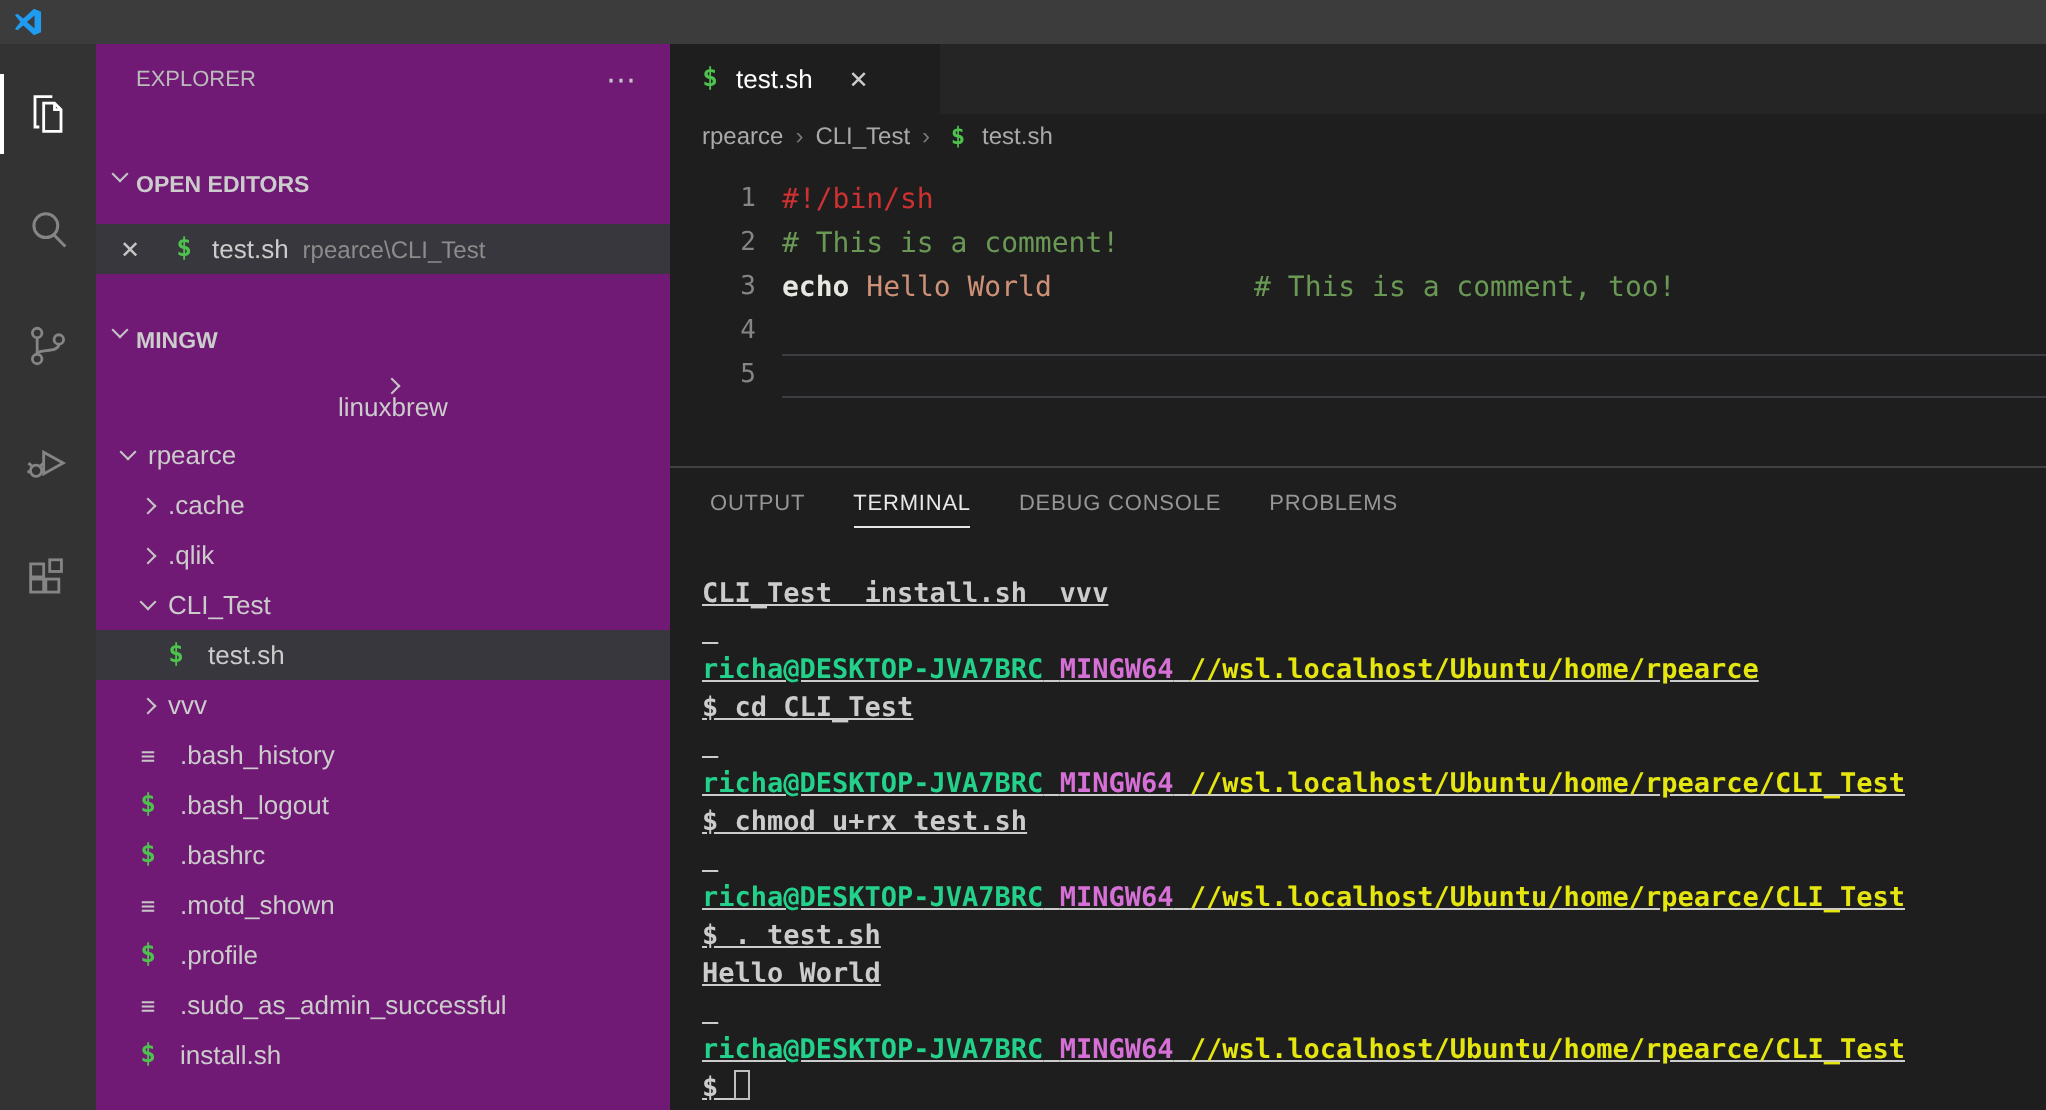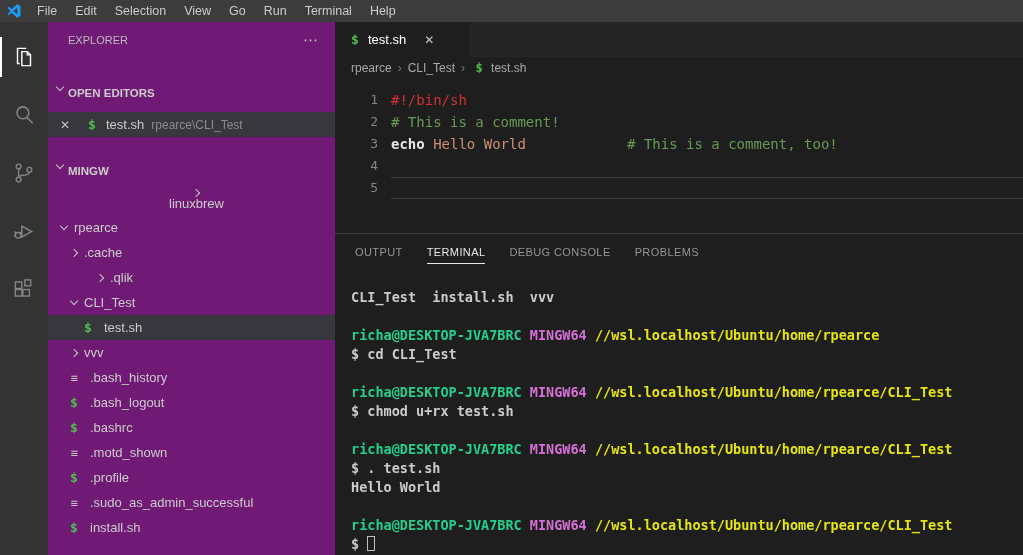--- a/index.html
+++ b/index.html
@@ -60,49 +60,39 @@
   .code-line.current .line-content { border-top:1px solid #3C3C41; border-bottom:1px solid #3C3C41; }
   .tk-shebang { color:#CD3131; }
   .tk-comment { color:#6A9955;text-align:right; }
   .tk-builtin { color:#E8E8E2; font-weight:bold; }
   .tk-arg { color:#CE9178; }
   
   .panel { height:322px; border-top:1px solid #414141; display:flex; flex-direction:column; flex-shrink:0; background:#1E1E1E; }
   .panel-tabs { height:36px; display:flex; align-items:center; padding-left:8px; flex-shrink:0; }
   .panel-tab { font-size:11px; letter-spacing:.4px; color:#969696; margin:0 12px; height:23px; display:flex; align-items:center; border-bottom:1px solid transparent; cursor:pointer; }
   .panel-tab.active { color:#E7E7E7; border-bottom-color:#E7E7E7; }
-  .terminal { flex:1; padding:18px 0 0 16px; font-family:"DejaVu Sans Mono", monospace; font-size:13.5px; font-weight:bold; line-height:19px; white-space:pre; overflow:hidden; }
+  .terminal { flex:1; padding:18px 0 0 16px; font-family:"DejaVu Sans Mono", monospace; font-size:13.5px; font-weight:bold; line-height:19px; white-space:pre; overflow:hidden;text-decoration:underline; }
   .t-line { height:19px; }
   .t-fg { color:#CCCCCC; }
   .t-green { color:#23D18B; }
   .t-magenta { color:#D670D6; }
   .t-yellow { color:#E5E510; }
   .cursor { display:inline-block; width:8px; height:15px; border:1px solid #BFBFBF; vertical-align:-2px; }
 </style>
 </head>
 <body>
 
 <div class="window">
 
   <div class="titlebar">
     <span class="vscode-logo">
       <svg viewBox="0 0 24 24" width="16" height="16">
           <path fill="#1F9CF0" d="M16.5 2 8.5 9.3 4 5.8 2.2 6.7 6.3 12 2.2 17.3 4 18.2 8.5 14.7 16.5 22 21.8 19.6 21.8 4.4 Z M16.9 7.1 16.9 16.9 11.2 12 Z"></path>
         </svg>
     </span>
-    <div id="menu-bar" style="display:flex;">
-        <span class="menu-item">File</span>
-        <span class="menu-item">Edit</span>
-        <span class="menu-item">Selection</span>
-        <span class="menu-item">View</span>
-        <span class="menu-item">Go</span>
-        <span class="menu-item">Run</span>
-        <span class="menu-item">Terminal</span>
-        <span class="menu-item">Help</span>
-      </div>
   </div>
 
   <div class="main">
 
     <div class="activitybar" id="activity-bar">
         <div class="ab-item active">
           <svg viewBox="0 0 24 24" fill="none" stroke="currentColor" stroke-width="1.3">
             <path d="M14 4H6v14h2"></path>
             <path d="M10 7h5l3 3v10h-8z"></path>
             <path d="M15 7v3h3"></path>
@@ -178,21 +168,21 @@
                 <span class="chev expanded"></span>
               </span>
               <span class="tree-label">rpearce</span>
             </div>
             <div class="tree-row" style="padding-left: 18px;">
               <span class="chevbox">
                 <span class="chev collapsed"></span>
               </span>
               <span class="tree-label">.cache</span>
             </div>
-            <div class="tree-row" style=" margin-left: 44px;">
+            <div class="tree-row" style="padding-left: 18px;">
               <span class="chevbox">
                 <span class="chev collapsed"></span>
               </span>
               <span class="tree-label">.qlik</span>
             </div>
             <div class="tree-row" style="padding-left: 18px;">
               <span class="chevbox">
                 <span class="chev expanded"></span>
               </span>
               <span class="tree-label">CLI_Test</span>

